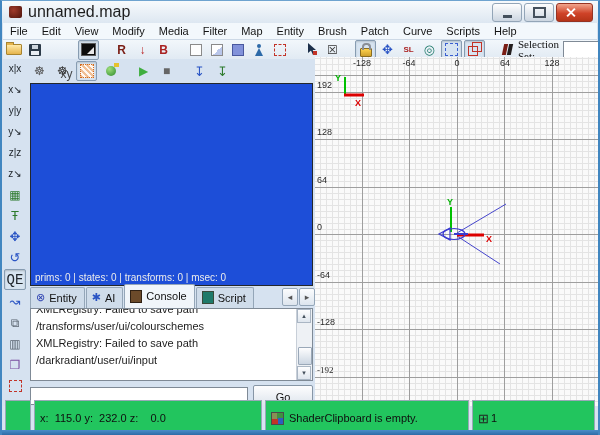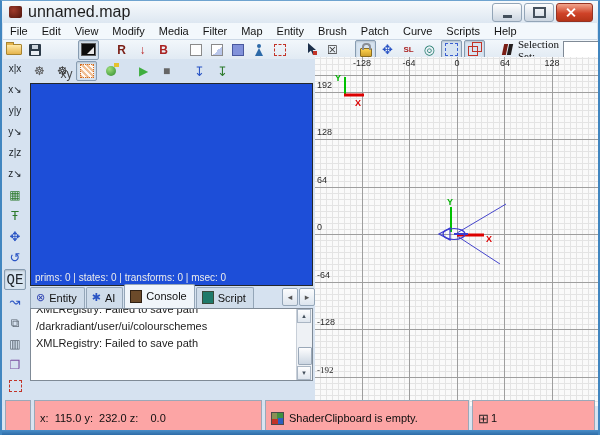--- a/index.html
+++ b/index.html
@@ -124,21 +124,21 @@
       repeating-linear-gradient(to bottom, #e4e4e4 0 1px, transparent 1px 5.9375px);
     background-position:47px 0, 0 35px, 47px 0, 0 35px;}
   .grid-overlay{position:absolute;left:0;top:0;pointer-events:none;}
   .grid-overlay text{font-family:"Liberation Sans",sans-serif;font-weight:bold;}
   .rx{position:absolute;top:1px;width:30px;margin-left:-15px;text-align:center;font-size:9px;color:#2a2a2a;}
   .ry{position:absolute;left:2px;height:11px;font-size:9px;color:#2a2a2a;}
 
   
   .statusbar{position:absolute;left:1px;right:1px;bottom:5px;height:24px;background:#d9e4f1;display:flex;align-items:center;
              padding:0 2px;font-size:11px;color:#0f0f0f;box-sizing:border-box;}
-  .sb-panel{border:1px solid #9aa8b8;background:#fca5a5;height:36px;display:flex;align-items:center;padding:12px 5px;box-sizing:border-box;margin-right:3px;}
+  .sb-panel{border:1px solid #9aa8b8;background:#22c55e;height:36px;display:flex;align-items:center;padding:12px 5px;box-sizing:border-box;margin-right:3px;}
   .sb-blank{width:26px;flex:none;}
   .sb-coords{width:228px;flex:none;white-space:pre;}
   .sb-shader{width:204px;flex:none;}
   .sb-grid{flex:1;margin-right:0;}
   .sb-grid-glyph{font-size:13px;margin-right:2px;color:#222;}
 </style>
 </head>
 <body>
 
 <div class="window">
@@ -357,34 +357,41 @@
           </div>
         <div class="tab-arrow">
             <span>▸</span>
           </div>
       </div>
     </div>
 
     <div class="console-box">
       <div class="console-lines">
         <div class="console-line">XMLRegistry: Failed to save path</div>
-        <div class="console-line">/darkradiant/user/ui/colourschemes</div>
+        <div class="console-line">/transforms/user/ui/colourschemes</div>
         <div class="console-line">XMLRegistry: Failed to save path</div>
+        <div class="console-line">/darkradiant/user/ui/input</div>
       </div>
       <div class="vscroll">
         <div class="vs-btn vs-up">
             <span>▴</span>
           </div>
         <div class="vs-thumb"></div>
         <div class="vs-btn vs-down">
             <span>▾</span>
           </div>
       </div>
     </div>
 
+    <div class="cmd-row">
+      <input class="cmd-input" value="" style="">
+      <div class="go-btn">
+          <span>Go</span>
+        </div>
+    </div>
   </div>
 
   <div class="grid-view">
     <span class="rx" style="left:47px;">-128</span>
     <span class="rx" style="left:94px;">-64</span>
     <span class="rx" style="left:142px;">0</span>
     <span class="rx" style="left:190px;">64</span>
     <span class="rx" style="left:237px;">128</span>
     <span class="ry" style="top:23px;">192</span>
     <span class="ry" style="top:70px;">128</span>

